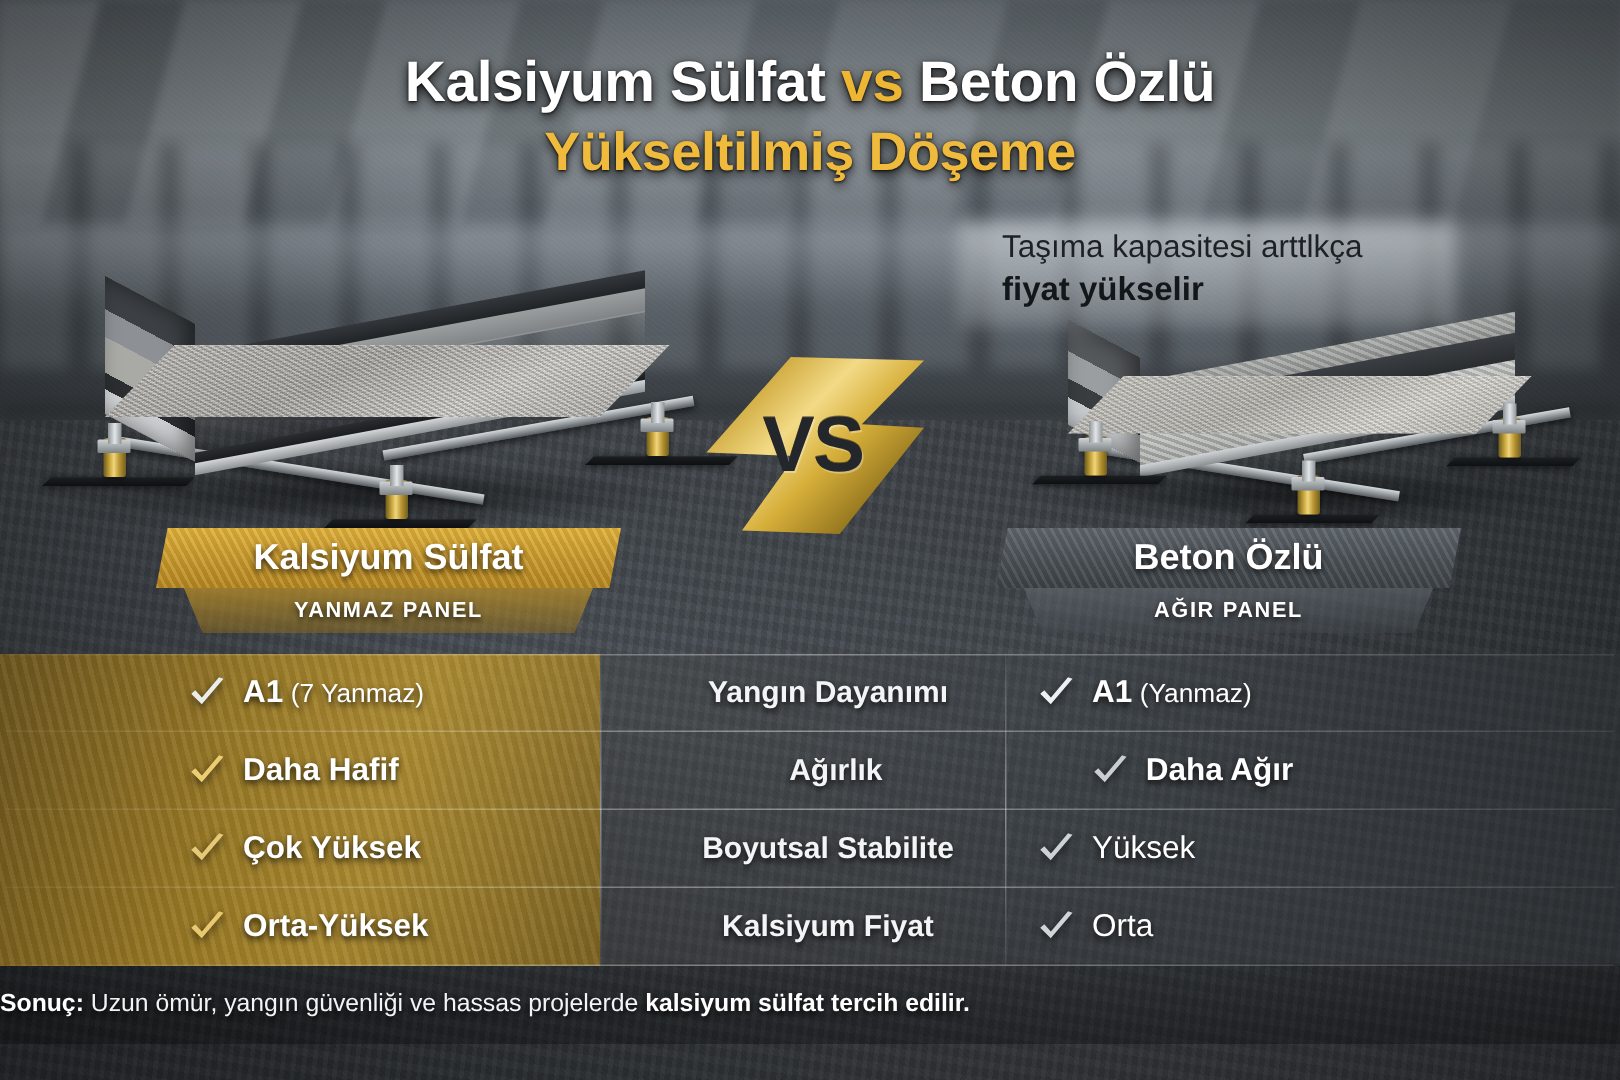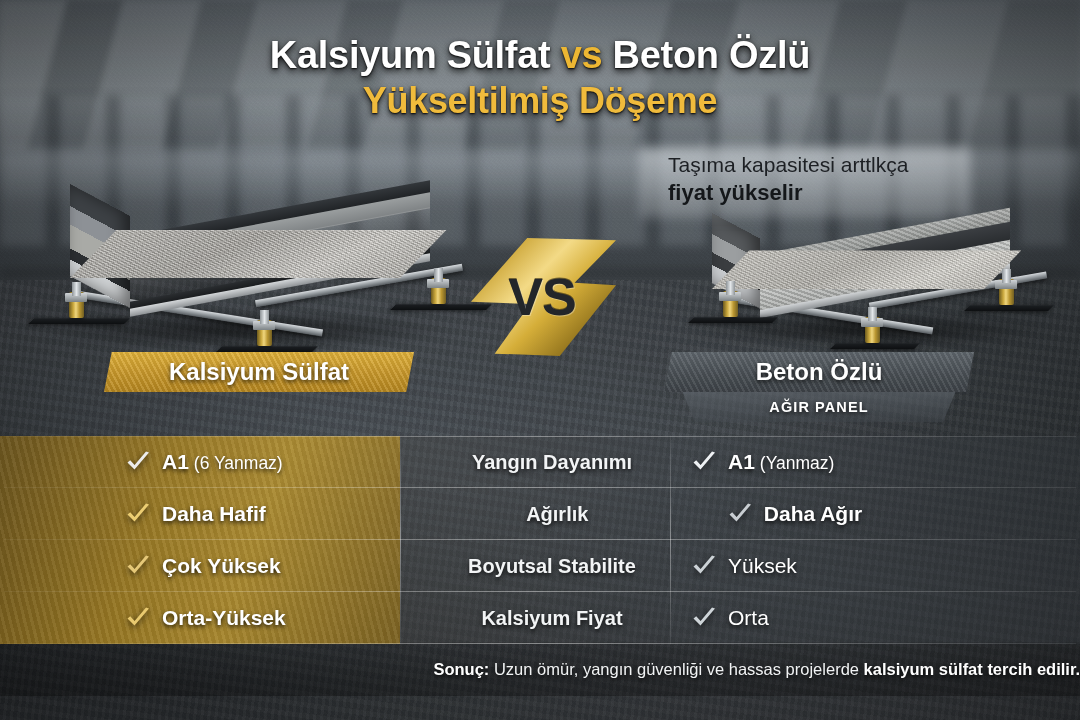--- a/index.html
+++ b/index.html
@@ -266,21 +266,21 @@
   .val.thin{ font-weight:normal; }
   .val.rightcol{ font-size:21px; }
   .feat{
     font-size:20px; font-weight:bold; color:#f2f4f5;
     text-shadow:0 2px 4px rgba(0,0,0,.8); white-space:nowrap;margin-left:34px;
   }
 
   
   #footer{
     position:absolute; left:0; top:648px; width:100%; height:42px; z-index:10;
-    display:flex; align-items:center; justify-content:flex-end;
+    display:flex; align-items:center; justify-content:flex-start;
   }
   #footer .txt{
     font-size:16.5px; color:#f1f3f4; text-shadow:0 2px 4px rgba(0,0,0,.85);
     white-space:nowrap;
   }
   #footer b{ font-weight:bold; color:#ffffff; }
   .footer-plate{
     position:absolute; left:0; top:642px; width:100%; height:54px; z-index:9;
     background:linear-gradient(to bottom, rgba(0,0,0,.14), rgba(0,0,0,.30));
   }
@@ -408,20 +408,23 @@
 
   <div id="vs-badge">
     <div class="bolt"></div>
     <div class="vs-letters">VS</div>
   </div>
 
   <div class="hdr" id="hdr-left">
     <div class="hdr-main">
       <span>Kalsiyum Sülfat</span>
     </div>
+    <div class="hdr-sub">
+      <span>YANMAZ PANEL</span>
+    </div>
   </div>
 
   <div class="hdr" id="hdr-right">
     <div class="hdr-main">
       <span>Beton Özlü</span>
     </div>
     <div class="hdr-sub">
       <span>AĞIR PANEL</span>
     </div>
   </div>
@@ -434,21 +437,21 @@
     <div class="vdiv" id="vdiv-2"></div>
 
     <div class="row first" style="top:0px;">
       <div class="cell-left">
         <span class="check">
           <svg width="25" height="22" viewBox="0 0 25 22">
               <path d="M1.5 11.5 L8.5 18.5 L23 1.5 L20 0.5 L8.6 14 L4.2 9.2 Z" fill="#ececec"></path>
             </svg>
         </span>
         <span class="val">
-          <span>A1</span><span class="sm">(6 Yanmaz)</span>
+          <span>A1</span><span class="sm">(7 Yanmaz)</span>
         </span>
       </div>
       <div class="cell-mid">
         <span class="feat">Yangın Dayanımı</span>
       </div>
       <div class="cell-right">
         <span class="check">
           <svg width="25" height="22" viewBox="0 0 25 22">
               <path d="M1.5 11.5 L8.5 18.5 L23 1.5 L20 0.5 L8.6 14 L4.2 9.2 Z" fill="#eef1f3"></path>
             </svg>

